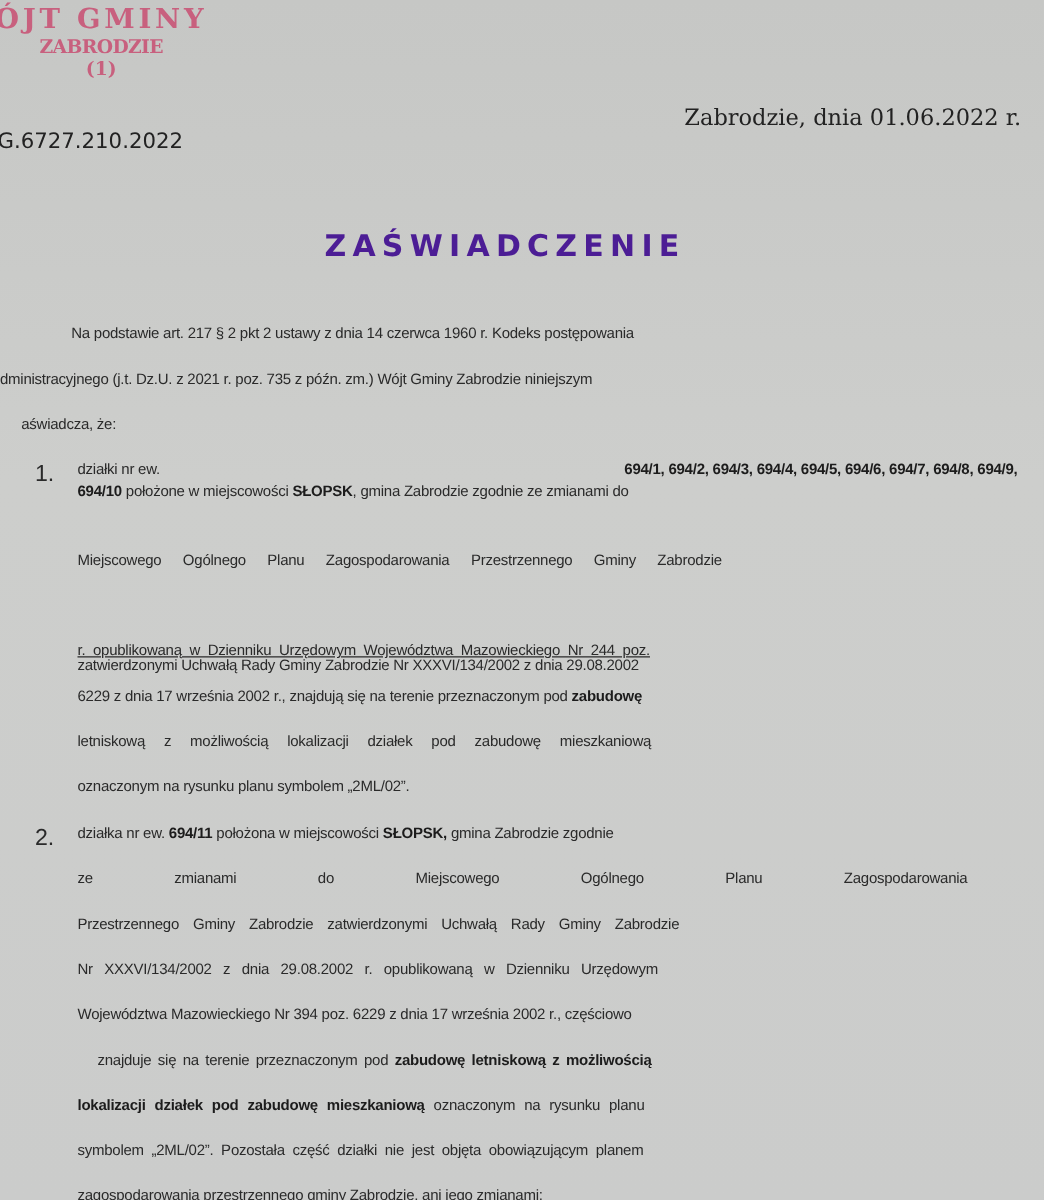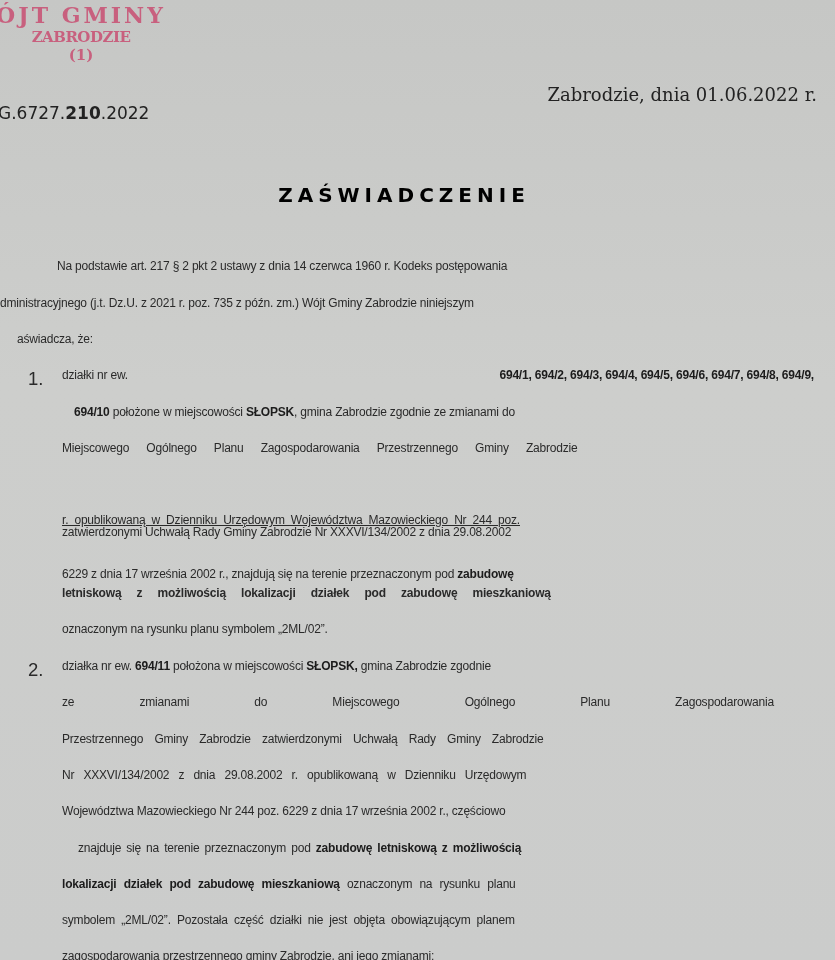--- a/index.html
+++ b/index.html
@@ -31,40 +31,40 @@
     .stamp .l2 { font-size: 15px; letter-spacing: -0.5px; margin-top: 3px; }
     .stamp .l3 { font-size: 15px; margin-top: 2px; }
     .docnum {
       position: absolute;
       left: -2px;
       top: 103px;
       font-family: "DejaVu Sans", sans-serif;
       font-size: 17px;
       color: #222;
     }
-    .docnum b { font-weight: bold; }
+    .docnum b { font-weight: normal; }
     .dateline {
       position: absolute;
       right: 18px;
       top: 84px;
       font-family: "DejaVu Serif", serif;
       font-size: 18px;
       color: #222;
     }
     .title {
       position: absolute;
       left: 0;
       width: 808px;
       top: 183px;
       text-align: center;
       font-family: "DejaVu Sans", sans-serif;
       font-weight: bold;
-      font-size: 20px;
+      font-size: 24px;
       letter-spacing: 5px;
-      color: #000000;
+      color: #4c1d95;
     }
     .line {
       position: absolute;
       white-space: nowrap;
       font-size: 12px;
       letter-spacing: -0.2px;
       color: #2a2a2a;
     }
     .line b { color: #1c1c1c; }
     .j {
@@ -94,47 +94,47 @@
 
 <div class="line" style="left:57px; top:259px;">Na podstawie art. 217 § 2 pkt 2 ustawy z dnia 14 czerwca 1960 r. Kodeks postępowania</div>
 <div class="line" style="left:0px; top:296px;">dministracyjnego (j.t. Dz.U. z 2021 r. poz. 735 z późn. zm.) Wójt Gminy Zabrodzie niniejszym</div>
 <div class="line" style="left:0px; top:332px;margin-left:17px;">aświadcza, że:</div>
 
 <div class="num" style="top:368px;">1.</div>
 <div class="line j" style="left:62px; width:752px; top:368px;">
   <span>działki nr ew.</span>
   <b>694/1, 694/2, 694/3, 694/4, 694/5, 694/6, 694/7, 694/8, 694/9,</b>
 </div>
-<div class="line" style="left:62px; width:752px; top:405px;margin-left:12px;">
+<div class="line" style="left:62px; width:752px; top:386px;">
   <b>694/10</b>
   <span>położone w miejscowości</span>
   <b>SŁOPSK</b><span>, gmina Zabrodzie zgodnie ze zmianami do</span>
 </div>
 <div class="line" style="left:62px; width:752px; top:441px; word-spacing:14px;">Miejscowego Ogólnego Planu Zagospodarowania Przestrzennego Gminy Zabrodzie</div>
 <div class="line" style="left:62px; width:752px; top:477px;margin-top:48px;">zatwierdzonymi Uchwałą Rady Gminy Zabrodzie Nr XXXVI/134/2002 z dnia 29.08.2002</div>
 <div class="line" style="left:62px; width:752px; top:513px; word-spacing:3px;text-decoration:underline;">r. opublikowaną w Dzienniku Urzędowym Województwa Mazowieckiego Nr 244 poz.</div>
-<div class="line" style="left:62px; width:752px; top:550px;margin-top:17px;">
+<div class="line" style="left:62px; width:752px; top:550px;">
   <span>6229 z dnia 17 września 2002 r., znajdują się na terenie przeznaczonym pod</span>
   <b>zabudowę</b>
 </div>
-<div class="line" style="left:62px; width:752px; top:586px; word-spacing:12px; font-weight:bold;">letniskową z możliwością lokalizacji działek pod zabudowę mieszkaniową</div>
+<div class="line" style="left:62px; width:752px; top:586px; word-spacing:12px; font-weight:normal;">letniskową z możliwością lokalizacji działek pod zabudowę mieszkaniową</div>
 <div class="line" style="left:62px; width:752px; top:622px;">oznaczonym na rysunku planu symbolem „2ML/02”.</div>
 
 <div class="num" style="top:659px;">2.</div>
 <div class="line" style="left:62px; width:752px; top:659px;">
   <span>działka nr ew.</span>
   <b>694/11</b>
   <span>położona w miejscowości</span>
   <b>SŁOPSK,</b>
   <span>gmina Zabrodzie zgodnie</span>
 </div>
 <div class="line" style="left:62px; width:752px; top:695px; word-spacing:62px;">ze zmianami do Miejscowego Ogólnego Planu Zagospodarowania</div>
 <div class="line" style="left:62px; width:752px; top:732px; word-spacing:8px;">Przestrzennego Gminy Zabrodzie zatwierdzonymi Uchwałą Rady Gminy Zabrodzie</div>
 <div class="line" style="left:62px; width:752px; top:768px; word-spacing:6px;">Nr XXXVI/134/2002 z dnia 29.08.2002 r. opublikowaną w Dzienniku Urzędowym</div>
-<div class="line" style="left:62px; width:752px; top:804px;">Województwa Mazowieckiego Nr 244 poz. 6229 z dnia 17 września 2002 r., częściowo</div>
+<div class="line" style="left:62px; width:752px; top:804px;">Województwa Mazowieckiego Nr 394 poz. 6229 z dnia 17 września 2002 r., częściowo</div>
 <div class="line" style="left:62px; width:752px; top:841px; word-spacing:2px;margin-left:16px;">
   <span>znajduje się na terenie przeznaczonym pod</span>
   <b>zabudowę letniskową z możliwością</b>
 </div>
 <div class="line" style="left:62px; width:752px; top:877px; word-spacing:4px;">
   <b>lokalizacji działek pod zabudowę mieszkaniową</b>
   <span>oznaczonym na rysunku planu</span>
 </div>
 <div class="line" style="left:62px; width:752px; top:913px; word-spacing:3px;">symbolem „2ML/02”. Pozostała część działki nie jest objęta obowiązującym planem</div>
 <div class="line" style="left:62px; width:752px; top:949px;">zagospodarowania przestrzennego gminy Zabrodzie, ani jego zmianami;</div>

